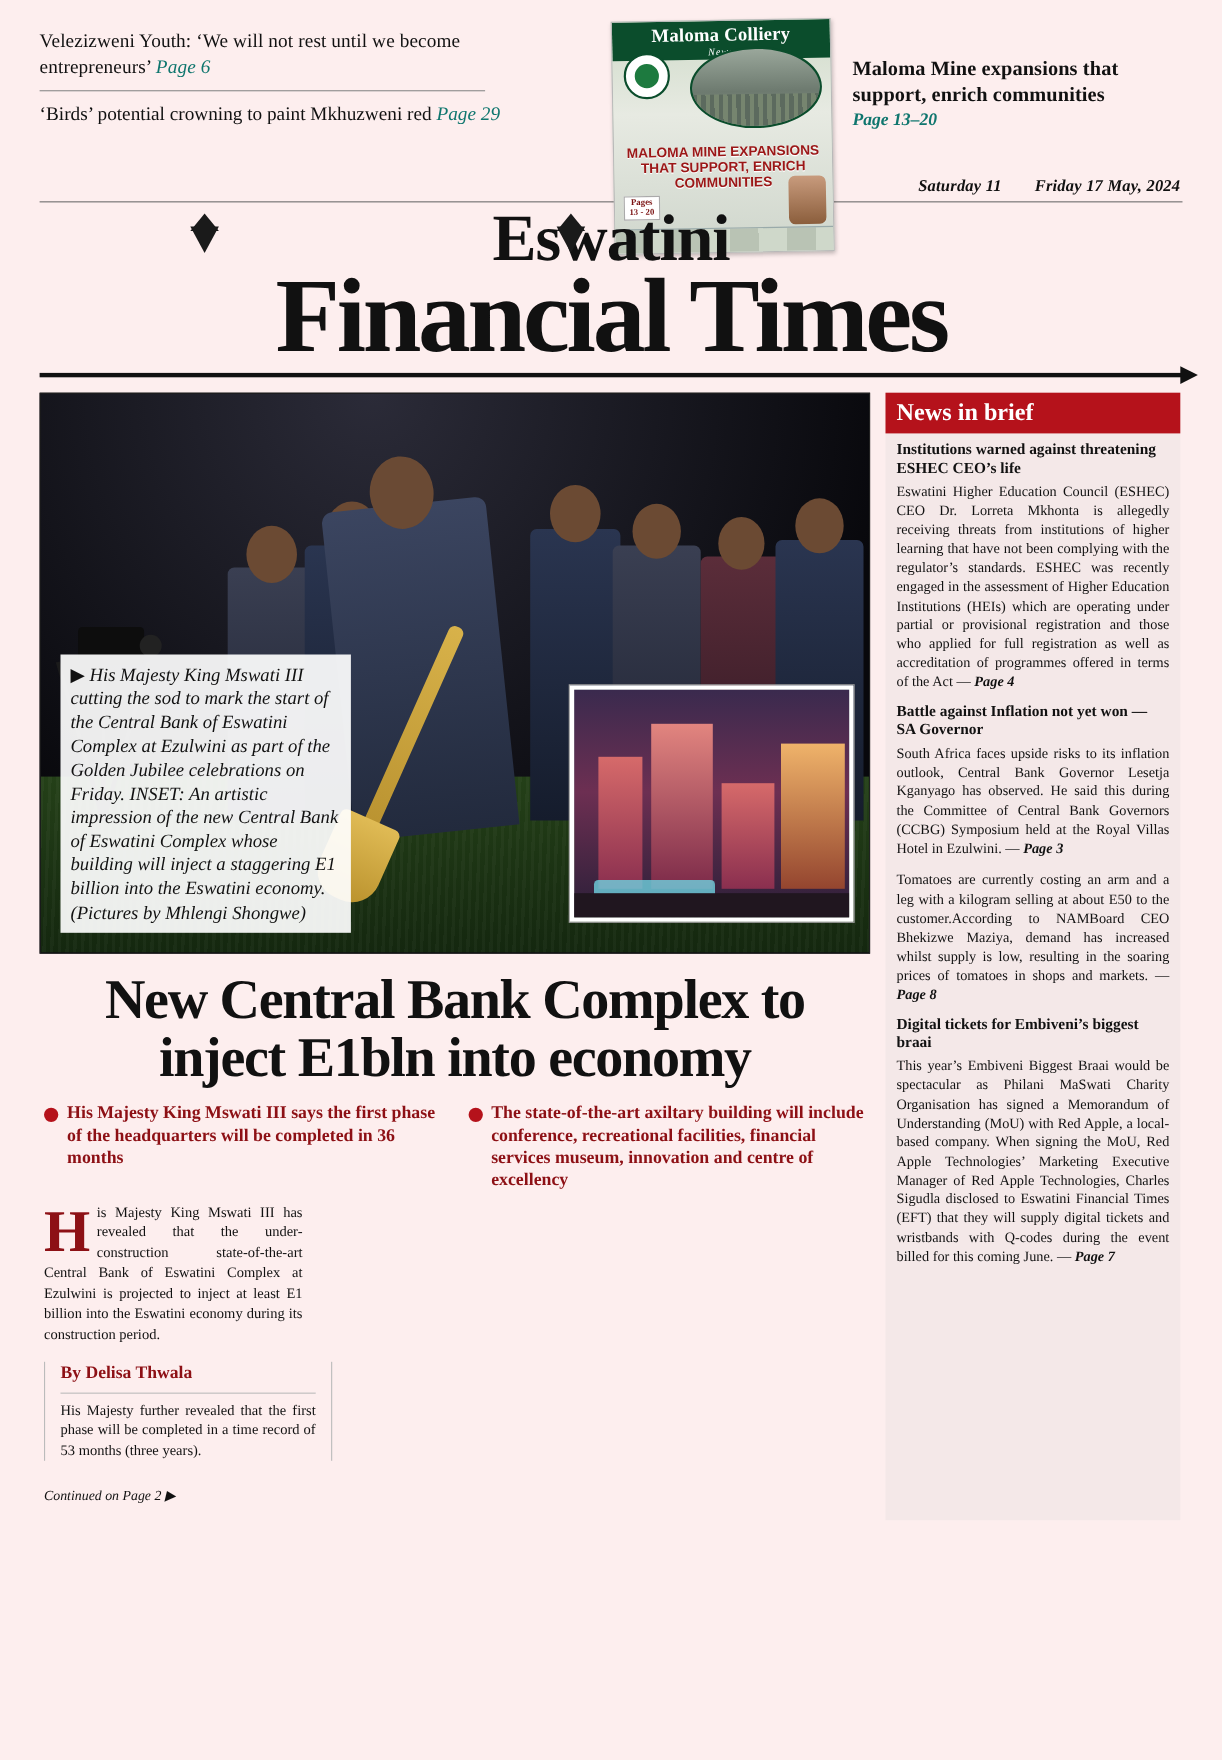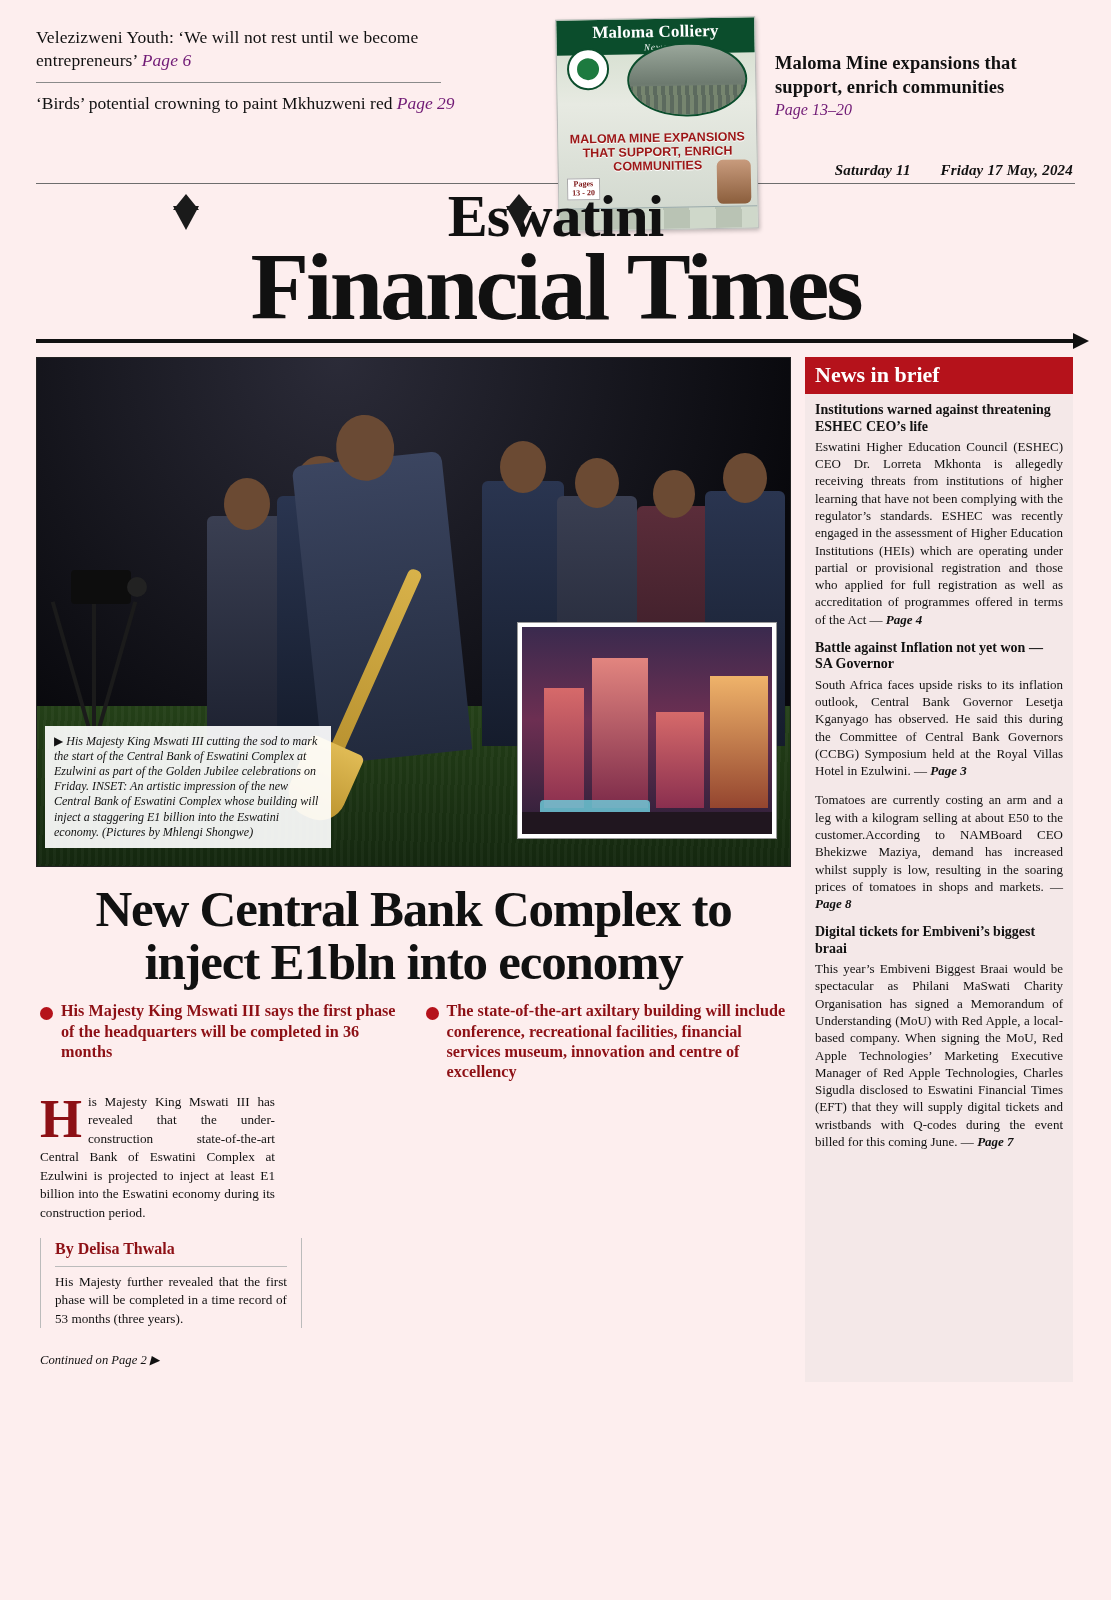--- a/index.html
+++ b/index.html
@@ -23,26 +23,26 @@
     padding-top: 26px;
     display: flex;
     justify-content: space-between;
   }
   .teaser-left { width: 420px; font-family: "Liberation Serif", serif; }
   .teaser-left .t1 {
     font-size: 17.5px; line-height: 1.32; letter-spacing: .1px;
   }
   .teaser-left .rule { border-top: 1px solid #8a8a8a; margin: 10px 0 9px 0; width: 405px; }
   .teaser-left .t2 { font-size: 17.5px; line-height: 1.3; }
-  .pageref { color: #701a75; font-style: italic; }
+  .pageref { color: #0f766e; font-style: italic; }
   .teaser-right { width: 300px; padding-top: 26px; }
   .teaser-right .t3 {
     font-size: 18.5px; line-height: 1.28; font-weight: 700; letter-spacing: .1px;
   }
-  .teaser-right .pageref { font-weight: 400; font-style: italic; display:block; margin-top:2px;}
+  .teaser-right .pageref { font-weight: 700; font-style: italic; display:block; margin-top:2px;}
 
   
   .mini-paper {
     position: absolute; left: 521px; top: 18px; width: 200px; height: 212px;
     background: #dfe7da; border: 1px solid #b9b9b9; overflow: hidden;
     transform: rotate(-1deg);
     box-shadow: 1px 2px 4px rgba(0,0,0,.25);
   }
   .mini-masthead {
     background: #0b4d2c; color: #fff; font-family: "Liberation Serif", serif;
@@ -170,22 +170,22 @@
   .tripod{
     position:absolute; left:55px; bottom:120px; width:4px;height:150px;background:#1b1b1b;
   }
   .tripod:before,.tripod:after{content:"";position:absolute;bottom:0;width:4px;height:150px;background:#1b1b1b;}
   .tripod:before{transform:rotate(16deg);transform-origin:bottom;}
   .tripod:after{transform:rotate(-16deg);transform-origin:bottom;}
   .camera{position:absolute;left:34px;bottom:262px;width:60px;height:34px;background:#0d0d0d;border-radius:4px;}
   .camera:after{content:"";position:absolute;right:-16px;top:7px;width:20px;height:20px;border-radius:50%;background:#222;}
 
   .caption-box {
-    position: absolute; left: 8px; bottom: 18px; width: 286px;
-    background: rgba(255,255,255,.92); padding: 8px 9px; font-size: 12px;
+    position: absolute; left: 18px; bottom: 18px; width: 264px;
+    background: rgba(255,255,255,.92); padding: 8px 9px; font-size: 17px;
     line-height: 1.27; font-style: italic; color: #111;
   }
   .caption-box .arrow { color:#111; font-style: normal; }
 
   .inset {
     position:absolute; right: 14px; bottom: 28px; width: 258px; height: 215px;
     border: 4px solid #fff; box-shadow: 0 0 0 1px #999;
     background: linear-gradient(#3a2a4e,#6d2f52 45%,#2a1f38);
     overflow:hidden;
   }

